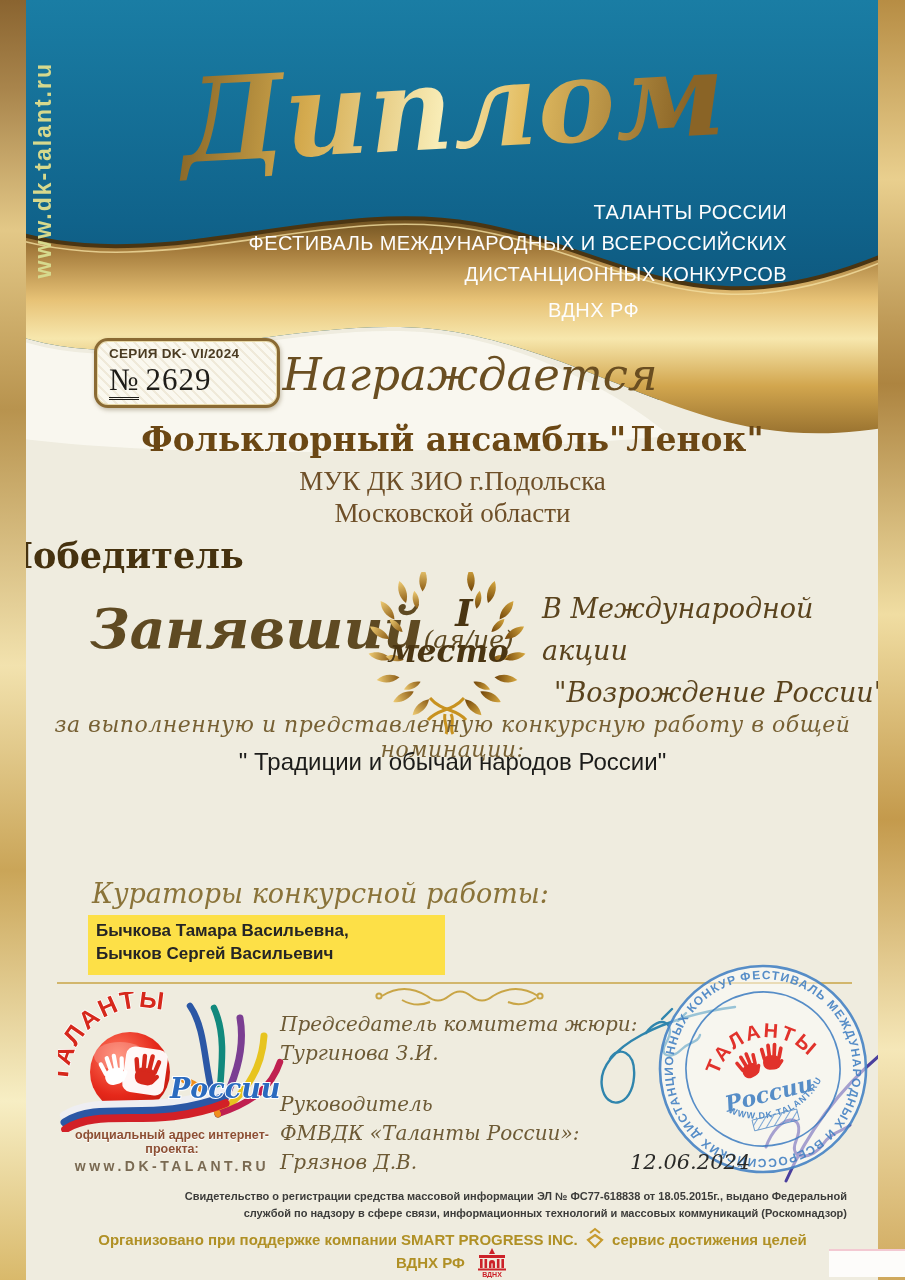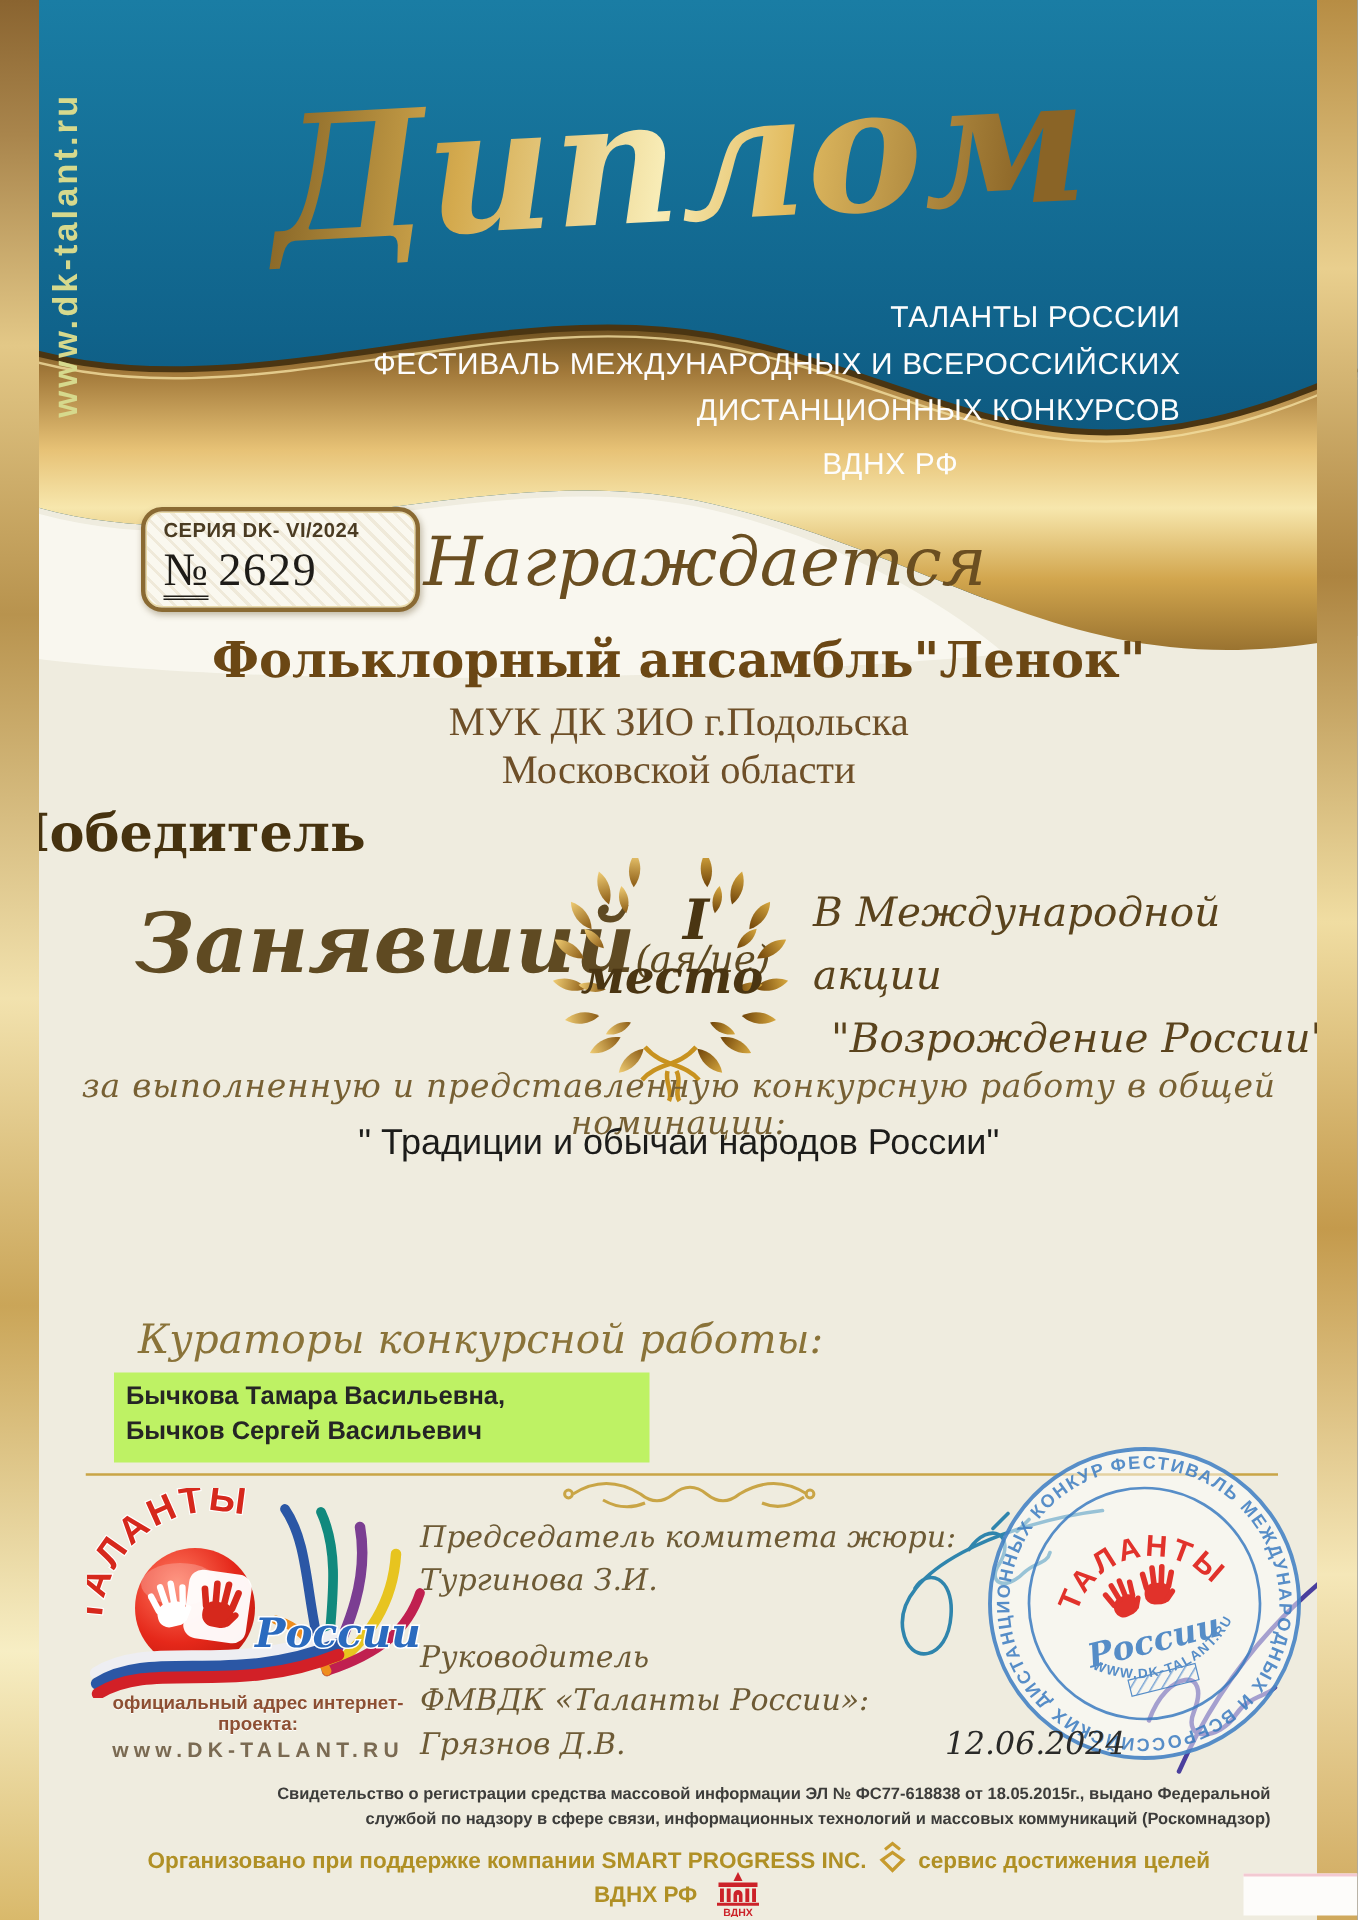--- a/index.html
+++ b/index.html
@@ -51,21 +51,21 @@
   .action-block{position:absolute;left:542px;top:588px;z-index:5;
     font-family:"DejaVu Serif",serif;font-style:italic;font-size:27px;color:#5a431d;line-height:1.55;}
   .action-line2{margin-left:12px;}
   .for-line{position:absolute;left:0;top:712px;width:100%;text-align:center;z-index:5;
     font-family:"DejaVu Serif",serif;font-style:italic;font-size:22px;color:#776033;letter-spacing:.5px;}
   .nomination{position:absolute;left:0;top:748px;width:100%;text-align:center;z-index:5;
     font-size:24px;color:#1c1c1a;}
   
   .curators-label{position:absolute;left:92px;top:878px;z-index:5;
     font-family:"DejaVu Serif",serif;font-style:italic;font-size:27px;color:#8a7339;}
-  .curator-names{position:absolute;left:76px;top:915px;z-index:5;background:#bef264;
+  .curator-names{position:absolute;left:88px;top:915px;z-index:5;background:#fde047;
     padding:5px 96px 9px 8px;font-weight:bold;font-size:17px;color:#252525;line-height:1.35;}
   
   .ornament{position:absolute;left:57px;top:978px;z-index:4;}
   
   .jury-block{position:absolute;left:280px;top:1010px;z-index:5;
     font-family:"DejaVu Serif",serif;font-style:italic;font-size:20px;color:#6d5a35;line-height:1.45;}
   .jury-gap{height:22px;}
   .signatures{position:absolute;left:520px;top:985px;z-index:6;}
   
   .logo-block{position:absolute;left:58px;top:992px;z-index:5;}

